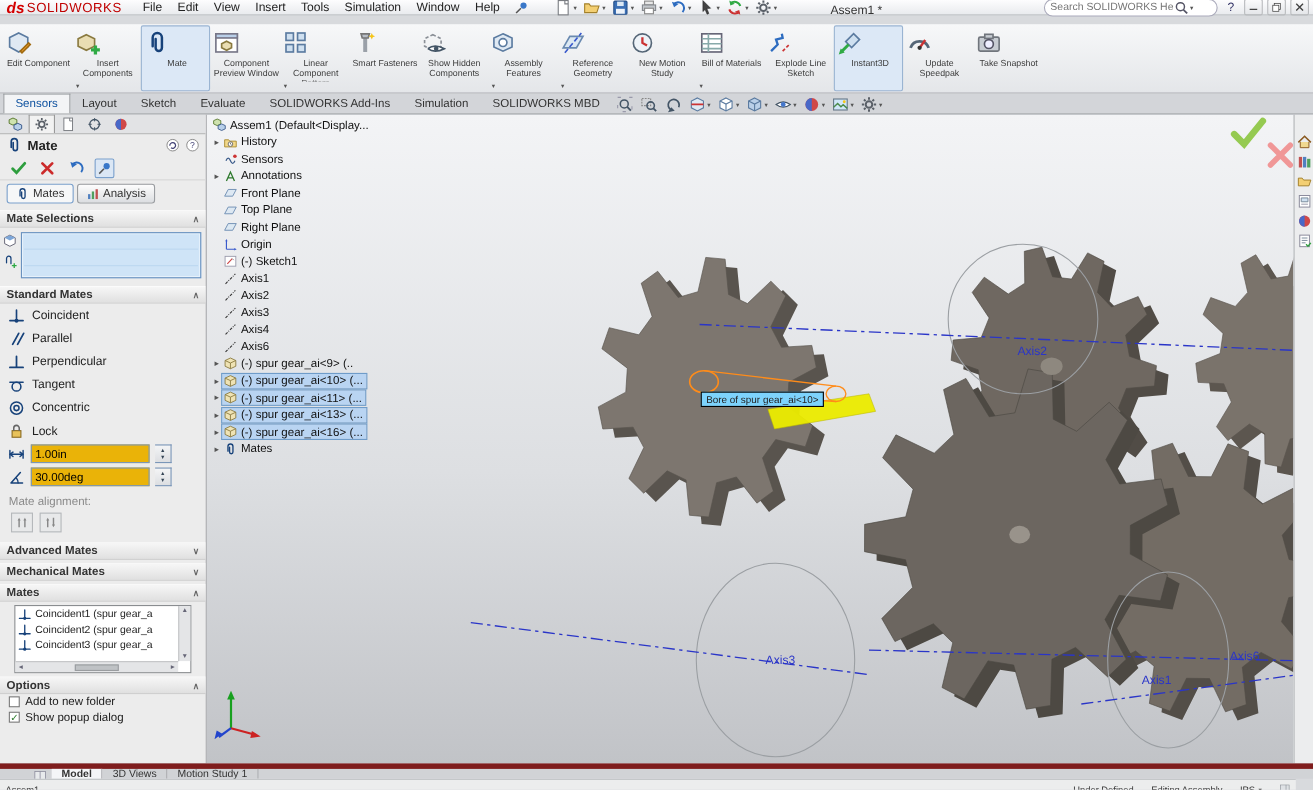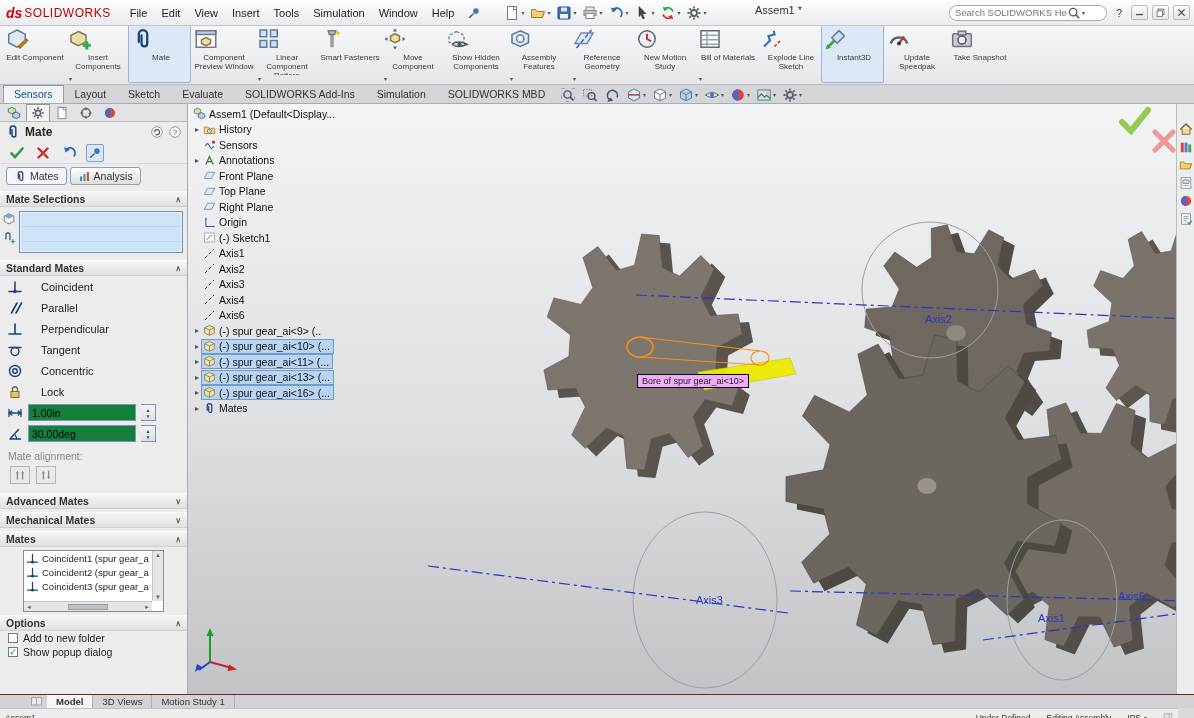--- a/index.html
+++ b/index.html
@@ -4,21 +4,21 @@
 <style>
   *{box-sizing:border-box;margin:0;padding:0}
   html,body{width:1194px;height:718px;overflow:hidden}
   body{font-family:"Liberation Sans",sans-serif;font-size:11px;color:#222;background:#d8dadd;position:relative}
   .ic{display:inline-block;flex:none}
   .ic svg{width:100%;height:100%;display:block}
   .ic13{width:13px;height:13px}.ic14{width:14px;height:14px}.ic16{width:16px;height:16px}.ic18{width:18px;height:18px}.ic24{width:24px;height:24px}
   .chev{font-size:6px;color:#555;margin-left:1px}
 
   
-  .titlebar{position:absolute;top:0;left:0;right:0;height:26px;background:linear-gradient(#fdfdfe,#e9ebee);border-bottom:1px solid #c4c6ca;display:flex;align-items:center;padding:0 4px;z-index:60}
+  .titlebar{position:absolute;top:0;left:0;right:0;height:14px;background:linear-gradient(#fdfdfe,#e9ebee);border-bottom:1px solid #c4c6ca;display:flex;align-items:center;padding:0 4px;z-index:60}
   .logo{display:flex;align-items:center;gap:2px;margin-left:2px}
   .logo .ds{color:#d40000;font-weight:bold;font-style:italic;font-size:14px}
   .logo .sw{color:#c00000;font-weight:normal;font-size:12px;letter-spacing:.5px}
   .menus{display:flex;margin-left:12px}
   .menu-item{padding:4px 7px;font-size:11px;color:#222;cursor:default}
   .mb-pin{width:14px;height:14px;margin:0 6px}
   .tb-icons{display:flex;align-items:center;margin-left:14px}
   .tb-btn{display:flex;align-items:center;padding:1px 3px;border-radius:2px}
   .doc-title{position:absolute;left:755px;top:4px;font-size:11px;color:#333}
   .tb-right{margin-left:auto;display:flex;align-items:center;gap:4px}
@@ -59,53 +59,53 @@
   .pm-actions .pressed{border:1px solid #7aa0cc;background:#dbe7f5;border-radius:2px}
   .pm-tabs{display:flex;gap:3px;padding:3px 6px;height:24px}
   .pm-tabbtn{display:flex;align-items:center;gap:3px;padding:1px 7px;font-size:10.5px;border:1px solid #9a9da1;border-radius:3px;background:linear-gradient(#fdfdfd,#dcdee1);color:#333}
   .pm-tabbtn.active{background:#f6f7f8;border-color:#7aa0cc}
   .pm-hdr{display:flex;align-items:center;height:16px;padding:0 6px;background:linear-gradient(#f6f6f6,#e0e0e0);border-top:1px solid #fbfbfb;border-bottom:1px solid #cfcfcf;font-size:10.5px;font-weight:bold;color:#333;margin-top:3px}
   .pm-hdr .hchev{margin-left:auto;font-size:8px;color:#666}
   .selwrap{display:flex;gap:3px;padding:4px 4px 4px 2px}
   .sel-icons{display:flex;flex-direction:column;gap:5px;padding-top:1px}
   .selbox{flex:1;height:42px;background:#cfe4f7;border:1px solid #6a92bf;box-shadow:inset 0 0 0 1px #e6f1fb}
   .selbox .srow{height:13px;border-bottom:1px solid #bcd7f0;margin:2px 2px 0}
-  .mate-row{display:flex;align-items:center;gap:18px;height:21px;padding:0 7px}
+  .mate-row{display:flex;align-items:center;gap:6px;height:21px;padding:0 7px}
   .mate-row .mlabel{font-size:11px}
   .val-row{display:flex;align-items:center;gap:5px;height:21px;padding:0 7px}
-  .pm-input{width:108px;height:17px;border:1px solid #7a96b8;background:#15803d;font-size:10.5px;padding:0 3px;font-family:"Liberation Sans",sans-serif}
+  .pm-input{width:108px;height:17px;border:1px solid #7a96b8;background:#eab308;font-size:10.5px;padding:0 3px;font-family:"Liberation Sans",sans-serif}
   .spin{width:15px;height:17px;border:1px solid #7a96b8;border-left:none;background:linear-gradient(#f4f5f6,#dcdee1);display:flex;flex-direction:column;align-items:center;justify-content:center;font-size:5px;color:#345;line-height:6px}
   .align-label{padding:6px 8px 2px;color:#8a8a8a;font-size:10.5px}
   .align-btns{display:flex;gap:6px;padding:2px 10px 6px}
   .align-btn{width:20px;height:18px;border:1px solid #b5b8bb;background:#e8e9ea;display:flex;align-items:center;justify-content:center}
-  .mlist-wrap{margin:3px 23px 0;position:relative;height:62px;border:1px solid #8a8d90;background:#fff}
+  .mlist-wrap{margin:3px 13px 0;position:relative;height:62px;border:1px solid #8a8d90;background:#fff}
   .mlist{position:absolute;inset:0 11px 10px 0;overflow:hidden}
   .mrow{display:flex;align-items:center;gap:3px;height:14px;padding:0 2px;font-size:9.5px;white-space:nowrap}
   .vscroll{position:absolute;top:0;right:0;bottom:10px;width:11px;background:#e4e5e7;border-left:1px solid #c2c4c6;display:flex;flex-direction:column;justify-content:space-between;align-items:center;font-size:6px;color:#667;padding:1px 0}
   .hscroll{position:absolute;left:0;right:11px;bottom:0;height:10px;background:#e4e5e7;border-top:1px solid #c2c4c6;display:flex;justify-content:space-between;align-items:center;font-size:6px;color:#667;padding:0 2px}
   .hthumb{height:6px;width:40px;background:#bfc2c5;border:1px solid #9a9da0}
   .opt-row{display:flex;align-items:center;gap:5px;height:14px;padding:0 8px;font-size:10.5px}
   .cb{width:10px;height:10px;border:1px solid #777;background:#fff;display:flex;align-items:center;justify-content:center;font-size:9px;color:#2a7a2a;line-height:10px}
 
   
   .tree{position:absolute;left:4px;top:2px;width:160px;z-index:20}
   .trow{display:flex;align-items:center;height:15.5px}
   .tarrow{width:10px;font-size:8px;color:#555;text-align:center}
   .titem{display:flex;align-items:center;gap:3px;padding:0 3px 0 1px}
   .titem.sel{background:#b9d4f2;outline:1px solid #6f9cc9}
   .tlabel{font-size:10.5px;white-space:nowrap;color:#111}
 
   
   .scene{position:absolute;inset:0;z-index:1}
-  .gtooltip{position:absolute;left:449px;top:270px;background:#f0abfc;border:1px solid #000;font-size:9px;padding:1px 4px;white-space:nowrap;z-index:8}
+  .gtooltip{position:absolute;left:449px;top:252px;background:#7dd3fc;border:1px solid #000;font-size:9px;padding:1px 4px;white-space:nowrap;z-index:8}
   .confirm{position:absolute;z-index:9}
   .triad{position:absolute;left:4px;top:516px;width:48px;height:52px;z-index:4}
 
   
-  .model-tabs{position:absolute;top:694px;left:0;right:0;height:14px;background:#d1d3d6;border-top:1px solid #7f1d1d;display:flex;align-items:stretch;padding-left:30px;font-size:9.5px;z-index:60}
+  .model-tabs{position:absolute;top:694px;left:0;right:0;height:14px;background:#d1d3d6;border-top:5px solid #7f1d1d;display:flex;align-items:stretch;padding-left:30px;font-size:9.5px;z-index:60}
   .splitticon{width:13px;height:11px;margin:1px 4px 0 0}
   .mtab{padding:0 9px;border-right:1px solid #aeb0b3;display:flex;align-items:center;color:#333}
   .mtab.active{background:#f4f5f7;font-weight:bold}
   .statusbar{position:absolute;top:708px;left:0;right:16px;height:18px;background:#eceded;border-top:1px solid #c0c2c5;display:flex;align-items:center;font-size:8.5px;color:#333;padding:0 5px;z-index:60}
   .sb-right{margin-left:auto;display:flex;align-items:center;gap:16px}
   .sb-units{display:flex;align-items:center;gap:2px}
 </style>
 </head>
 <body>
 
@@ -300,30 +300,20 @@
     </div>
     <div class="rb-btn">
       <span class="ic24 ic">
         <svg viewBox="0 0 16 16">
           <rect x="6.8" y="5" width="2.4" height="8.5" fill="#9aa0a8"></rect>
           <path d="M5.5 2.5 H10.5 L9.8 5 H6.2 Z" fill="#b8bec6" stroke="#777"></path>
           <path d="M12 2 l.6 1.4 1.4.6 -1.4.6 -.6 1.4 -.6 -1.4 -1.4 -.6 1.4 -.6 Z" fill="#f5c518"></path>
         </svg>
       </span>
       <div class="rb-label">Smart Fasteners</div>
-    </div>
-    <div class="rb-btn">
-      <span class="ic24 ic">
-        <svg viewBox="0 0 16 16">
-          <path d="M8 4.5 L11 6 V9 L8 10.5 L5 9 V6 Z" fill="#e9ddb2" stroke="#8a7a40"></path>
-          <path d="M8 1 L6.6 3 H9.4 Z M8 15 L6.6 13 H9.4 Z M1 8 L3 6.6 V9.4 Z M15 8 L13 6.6 V9.4 Z" fill="#2d6cc0"></path>
-        </svg>
-      </span>
-      <div class="rb-label">Move Component</div>
-      <span class="chev">▾</span>
     </div>
     <div class="rb-btn">
       <span class="ic24 ic">
         <svg viewBox="0 0 16 16">
           <path d="M7 3 L12 5.5 V10 L7 12.5 L2 10 V5.5 Z" fill="none" stroke="#8a8f96" stroke-dasharray="2 1.3"></path>
           <path d="M4 11.5 Q8 8.5 14 11.5 Q8 14.5 4 11.5" fill="#fff" stroke="#456"></path>
           <circle cx="9" cy="11.5" r="1.4" fill="#456"></circle>
         </svg>
       </span>
       <div class="rb-label">Show Hidden Components</div>

